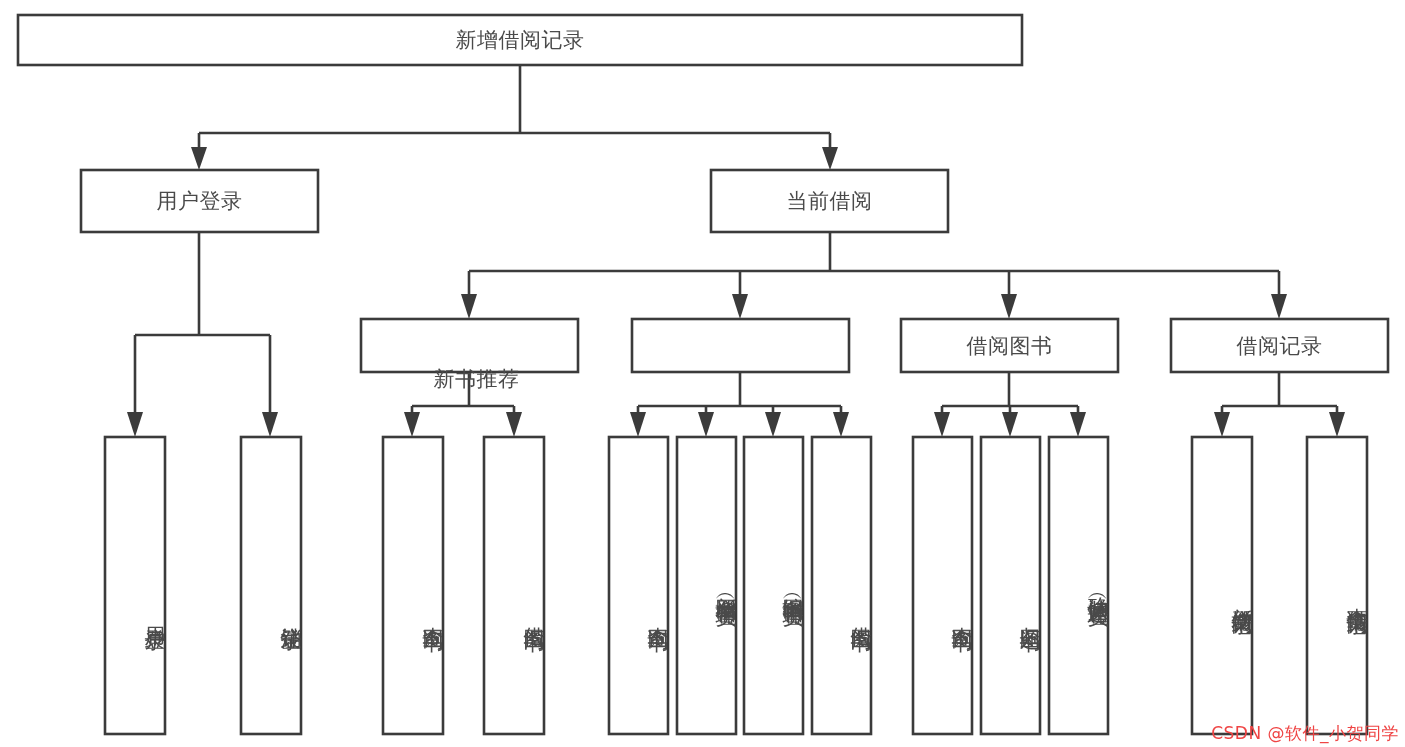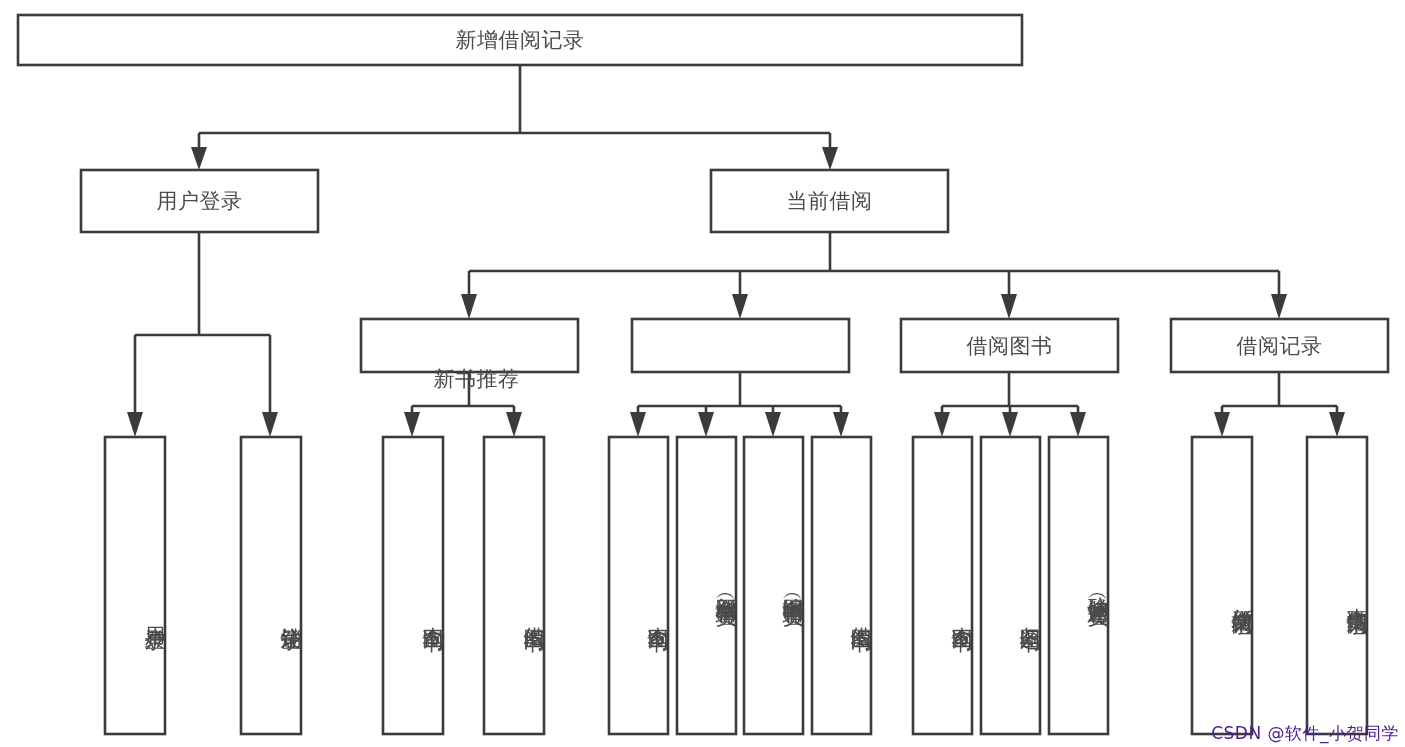--- a/index.html
+++ b/index.html
@@ -50,21 +50,21 @@
     align-items:center;
     justify-content:center;
     white-space:nowrap;
     pointer-events:none;
     letter-spacing:0.5px;
   }
 
   #watermark{
     position:absolute;
     right:6px; bottom:2px;
-    color:#4c1d95;
+    color:#ef4444;
     font-family:"DejaVu Sans","Liberation Sans",sans-serif;
     font-size:17px;
     letter-spacing:0.5px;
     user-select:none;
     white-space:nowrap;
   }
 </style>
 </head>
 <body>
 

